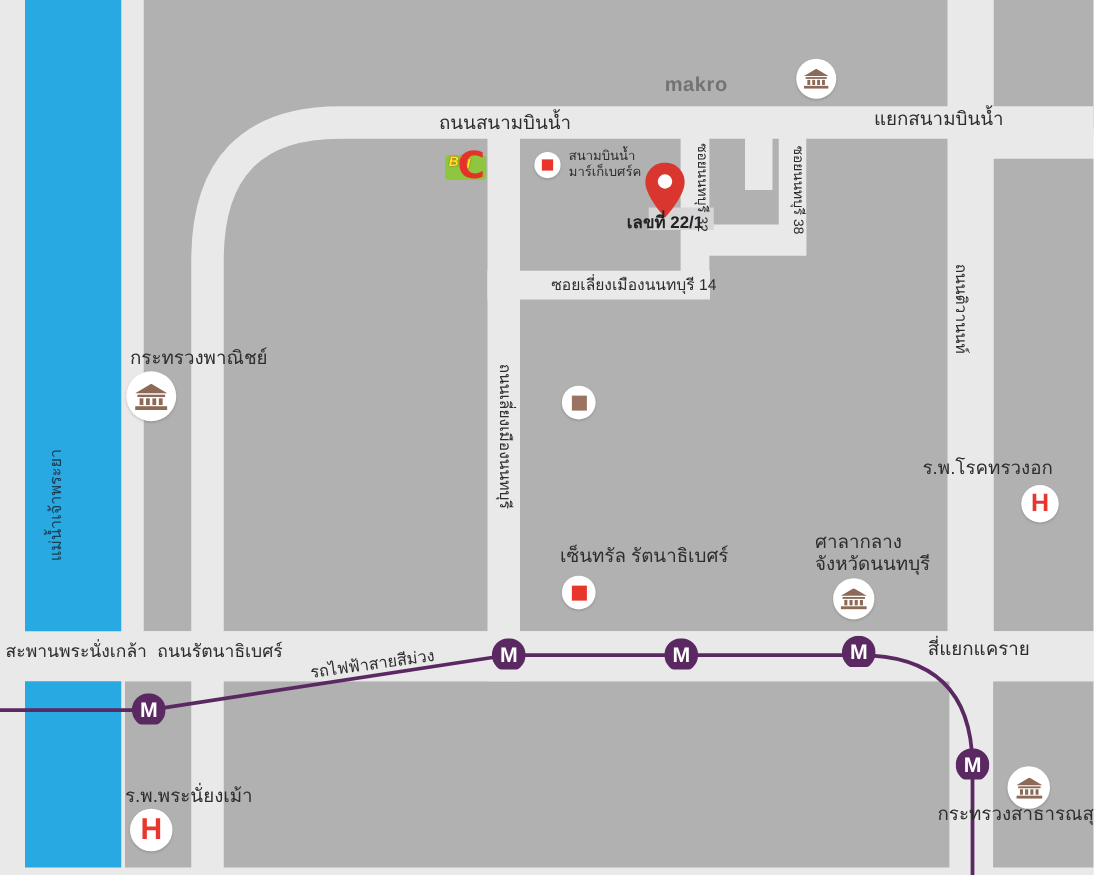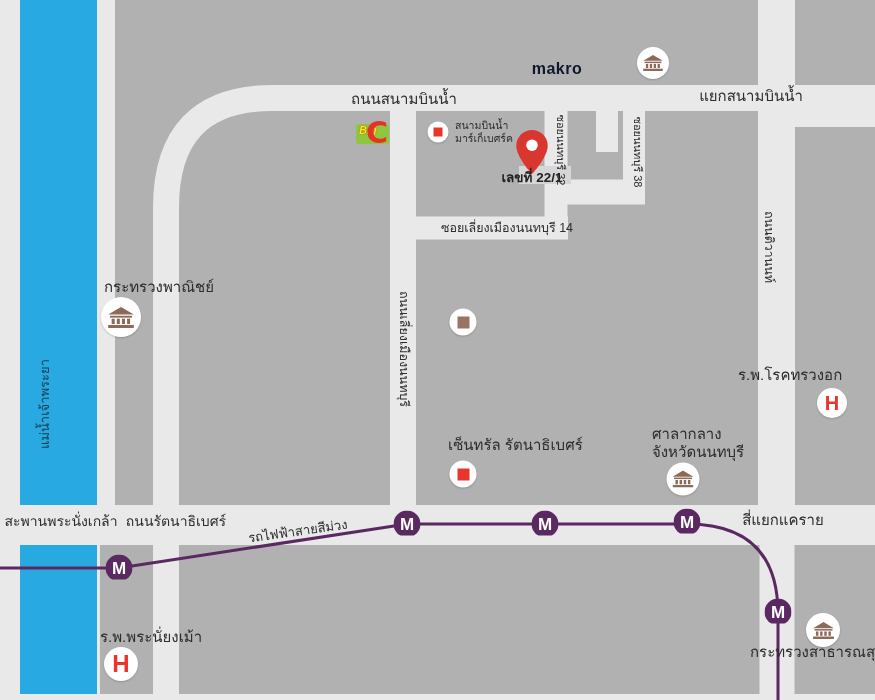--- a/index.html
+++ b/index.html
@@ -24,21 +24,21 @@
   .hl{color:#e8362d;font-weight:bold;font-family:"Liberation Sans",sans-serif;}
   .mst{position:absolute;width:27px;height:27px;background:#5b2962;border-radius:50%;
        transform:translate(-50%,-50%);display:flex;align-items:center;justify-content:center;
        color:#fff;font-weight:bold;font-size:17px;clip-path:inset(0 0 2px 0);}
   .addr-patch{position:absolute;left:519px;top:166px;width:52px;height:18px;background:#d6d6d8;}
   .bigc{position:absolute;left:356px;top:124px;width:33px;height:20px;background:#8ec63f;border-radius:3px;}
   .bigc .big{position:absolute;left:3px;top:0px;color:#ffe81d;font-style:italic;font-weight:bold;font-size:11px;
              text-shadow:0 0 1px #b00;}
   .bigc .c{position:absolute;right:1px;bottom:-6px;color:#e63129;font-weight:bold;font-size:30px;
            font-family:"DejaVu Sans",sans-serif;}
-  .makro{color:#0f172a;font-weight:bold;font-size:16px;letter-spacing:.5px;}
+  .makro{color:#737373;font-weight:bold;font-size:16px;letter-spacing:.5px;}
   .purple-text{font-size:13px;}
   .soi-v{font-size:11px;}
   .small2{font-size:10.5px;line-height:1.2;}
 </style>
 </head>
 <body>
 
 <div class="map">
 
   <div class="river"></div>

